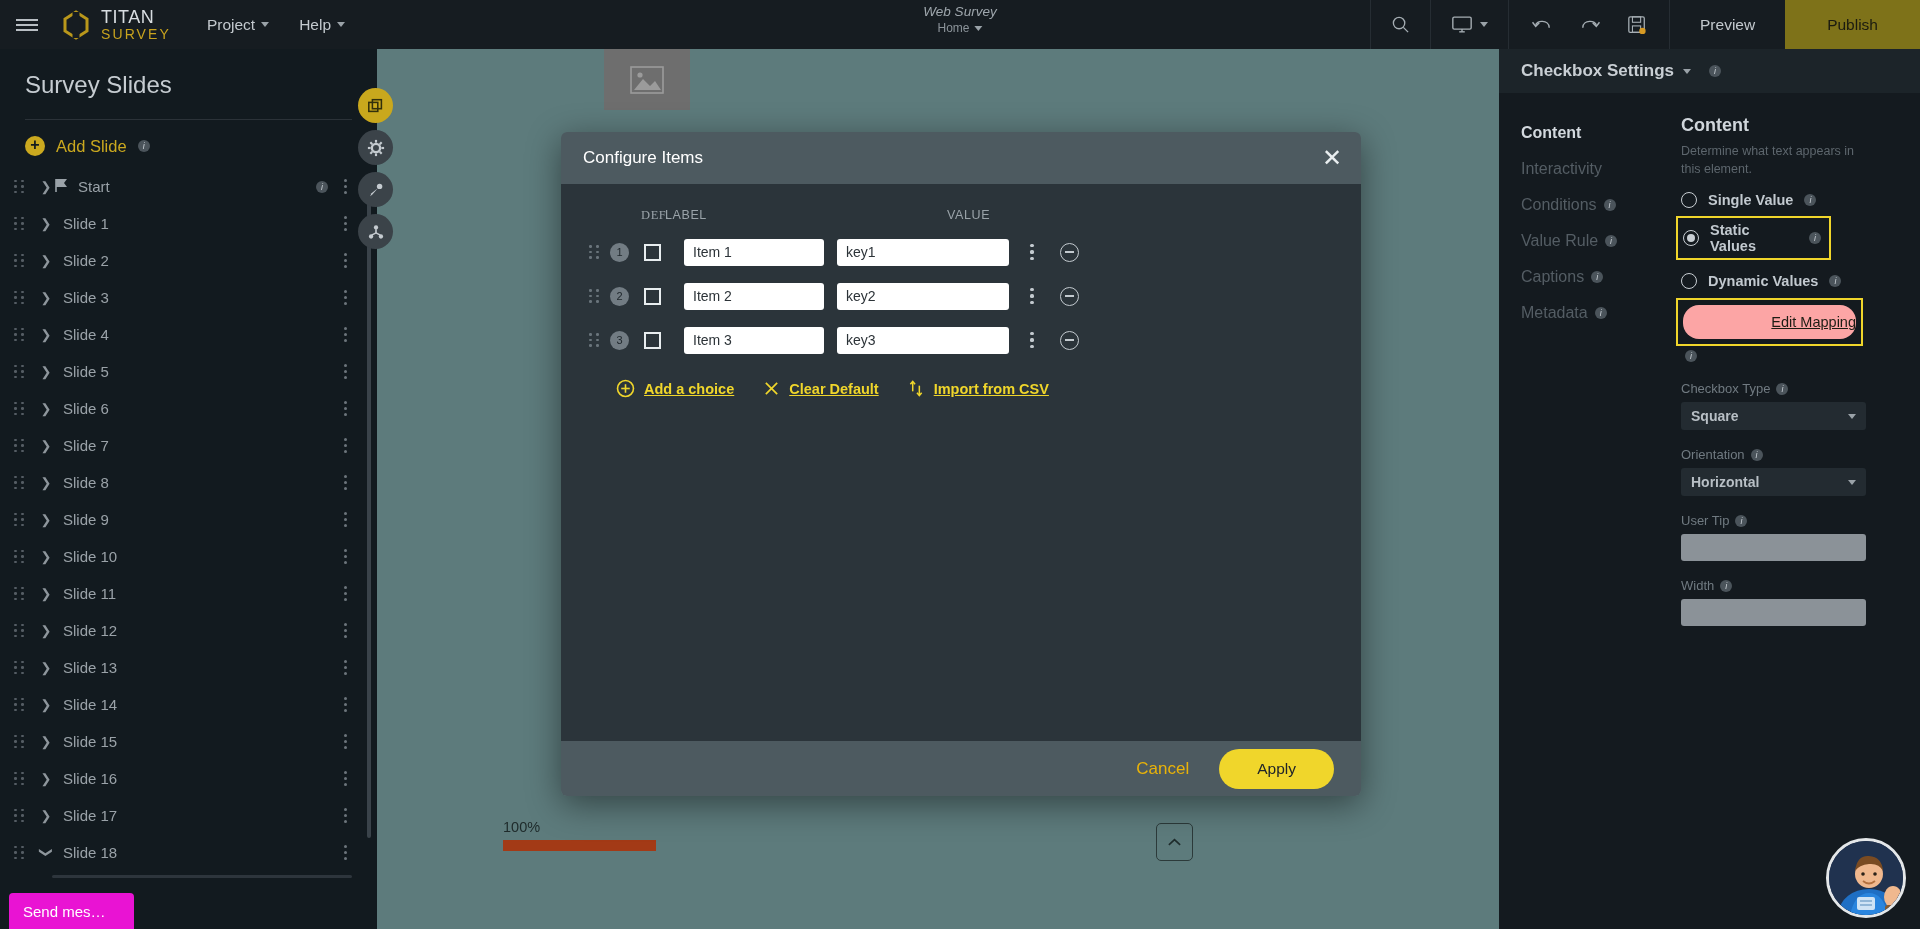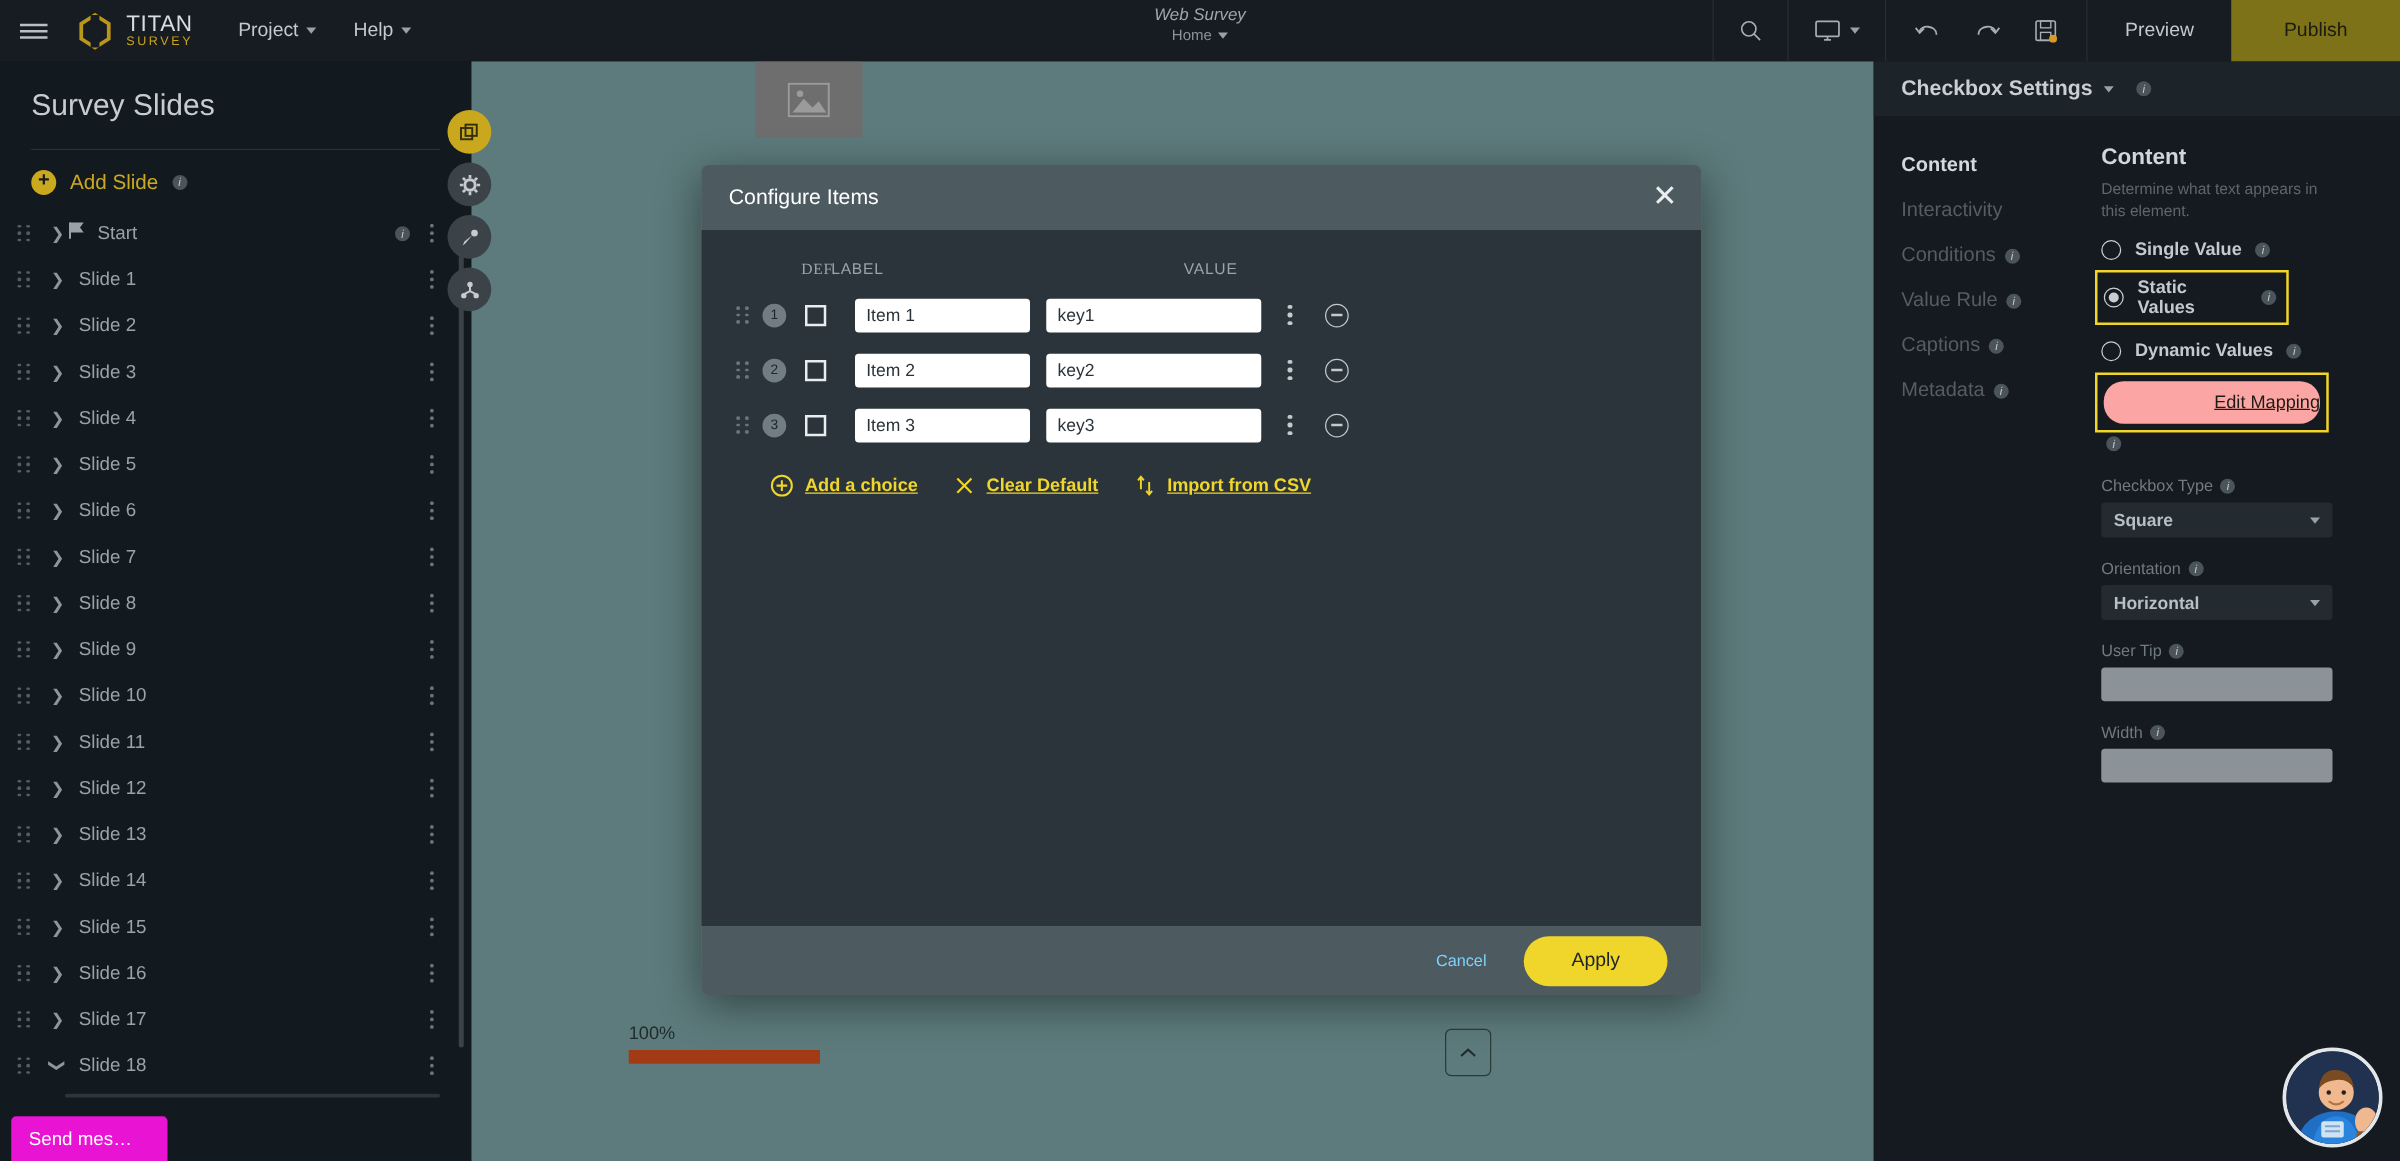--- a/index.html
+++ b/index.html
@@ -15,21 +15,21 @@
   .topbar {
     position: absolute; top: 0; left: 0; width: 1920px; height: 49px;
     background: #161c21; display: flex; align-items: center; z-index: 40;
   }
   .hamburger { width: 54px; display: flex; align-items: center; justify-content: center; cursor: pointer; }
   .hamburger span { display: block; width: 22px; height: 2px; background: #b9bfc4; margin: 3px 0; }
   .brand { display: flex; align-items: center; gap: 9px; margin-left: 6px; }
   .brand-logo { width: 32px; height: 32px; }
   .brand-text { line-height: 1; }
   .brand-title { font-size: 18px; color: #d8dde1; letter-spacing: .5px; }
-  .brand-sub { font-size: 10px; color: #c8a31e; letter-spacing: 2.1px; margin-top: 1px; }
+  .brand-sub { font-size: 14px; color: #c8a31e; letter-spacing: 2.1px; margin-top: 1px; }
   .topnav { display: flex; align-items: center; margin-left: 36px; gap: 30px; }
   .topnav-item { font-size: 15.5px; color: #c3c9ce; cursor: pointer; display: flex; align-items: center; gap: 6px; }
   .caret { width: 0; height: 0; border-left: 4.5px solid transparent; border-right: 4.5px solid transparent; border-top: 5px solid #9aa2a8; }
   .doc-center {
     position: absolute; left: 50%; transform: translateX(-50%);
     text-align: center; top: 4px;
   }
   .doc-title { font-size: 13.5px; color: #9fa7ad; font-style: italic; }
   .doc-sub { font-size: 12px; color: #8b9399; display: flex; align-items: center; justify-content: center; gap: 5px; margin-top: 2px; cursor: pointer; }
   .top-right { position: absolute; right: 0; top: 0; height: 49px; display: flex; align-items: stretch; }
@@ -157,21 +157,21 @@
     display: flex; align-items: center; justify-content: center; cursor: pointer;
   }
   .minus-btn span { width: 9px; height: 1.6px; background: #c3cacf; display: block; }
   .links-row { display: flex; align-items: center; gap: 29px; margin-top: 17px; padding-left: 27px; }
   .link-item { display: flex; align-items: center; gap: 9px; cursor: pointer; }
   .link-text { color: #f0d62b; font-size: 14.5px; text-decoration: underline; font-weight: bold; }
   .modal-foot {
     height: 55px; background: #4d5a60; display: flex; align-items: center;
     justify-content: flex-end; padding-right: 27px; gap: 30px;
   }
-  .btn-cancel { color: #7dd3fc; font-size: 13px; cursor: pointer; }
+  .btn-cancel { color: #eab308; font-size: 17px; cursor: pointer; }
   .btn-apply {
     background: #f0d62b; color: #20252a; font-size: 15.5px;
     padding: 11px 38px; border-radius: 22px; cursor: pointer;
   }
 
   
   .rightpanel {
     position: absolute; top: 49px; right: 0; width: 421px; height: 880px;
     background: #141a1f; z-index: 30; display: flex; flex-direction: column;
   }

